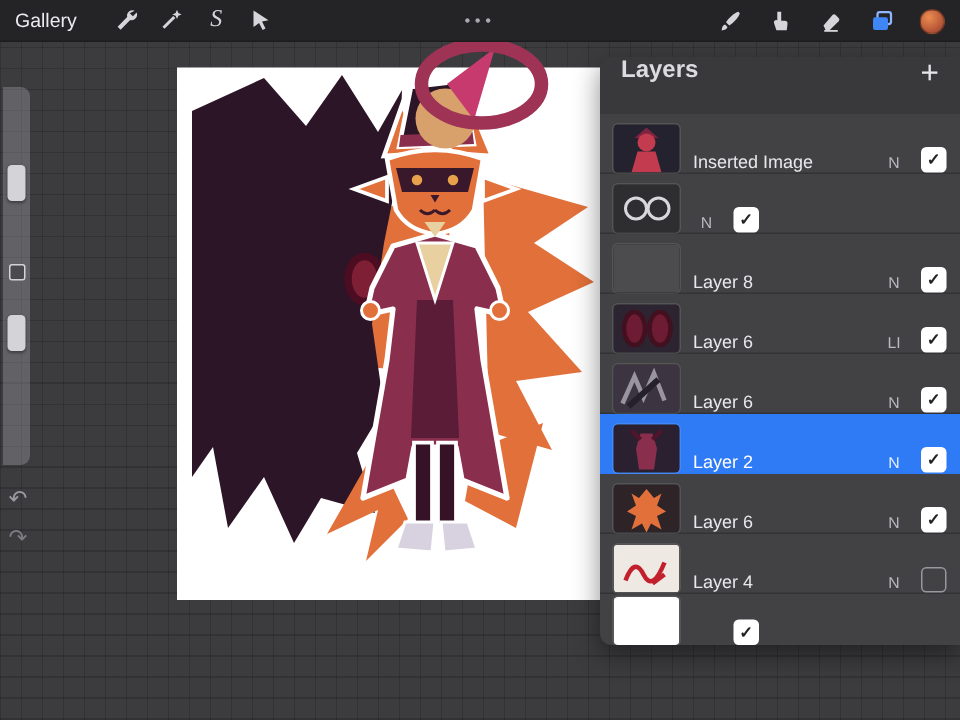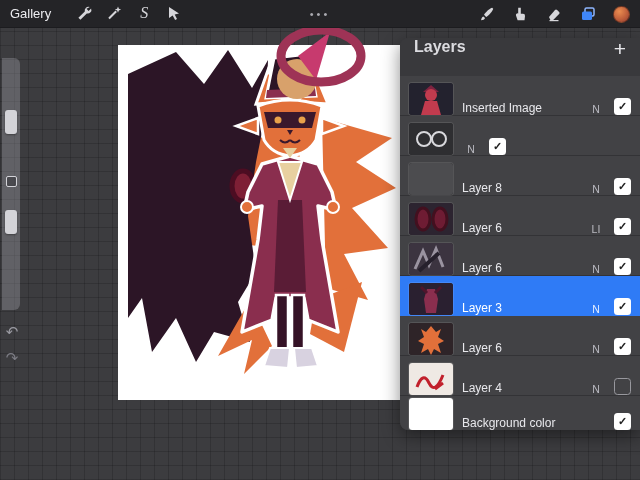--- a/index.html
+++ b/index.html
@@ -253,21 +253,21 @@
     <div class="cbox checked">✓</div>
   </div>
       <div class="layer-row selected">
     <div class="thumb">
           <svg viewBox="0 0 44 32">
             <rect width="44" height="32" fill="#2a2030"></rect>
             <path d="M18 6 h8 l3 10 -2 14 h-10 l-2 -14 Z" fill="#8a2e4e"></path>
             <path d="M12 4 l6 6 M32 4 l-6 6" stroke="#50152c" stroke-width="3"></path>
           </svg>
         </div>
-    <div class="lname">Layer 3</div>
+    <div class="lname">Layer 2</div>
     <div class="blend">N</div>
     <div class="cbox checked">✓</div>
   </div>
       <div class="layer-row">
     <div class="thumb">
           <svg viewBox="0 0 44 32">
             <rect width="44" height="32" fill="#2e2428"></rect>
             <path d="M22 3 l5 6 5 -3 -3 8 6 4 -6 3 3 9 -7 -4 -3 6 -3 -6 -7 4 3 -9 -6 -3 6 -4 -3 -8 5 3 Z" fill="#e2703a"></path>
           </svg>
         </div>
@@ -286,18 +286,17 @@
     <div class="lname">Layer 4</div>
     <div class="blend">N</div>
     <div class="cbox unchecked"></div>
   </div>
       <div class="layer-row">
     <div class="thumb">
           <svg viewBox="0 0 44 32">
             <rect width="44" height="32" fill="#ffffff"></rect>
           </svg>
         </div>
-    <div class="lname">Background color</div>
     <div class="blend"></div>
     <div class="cbox checked">✓</div>
   </div>
     </div>
 </div>
 
 </body></html>

